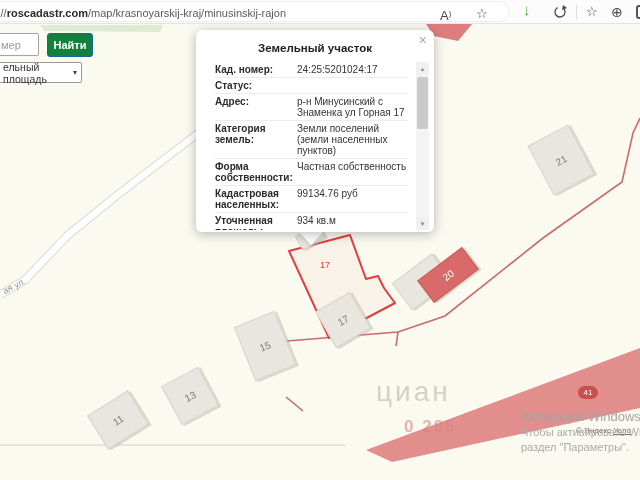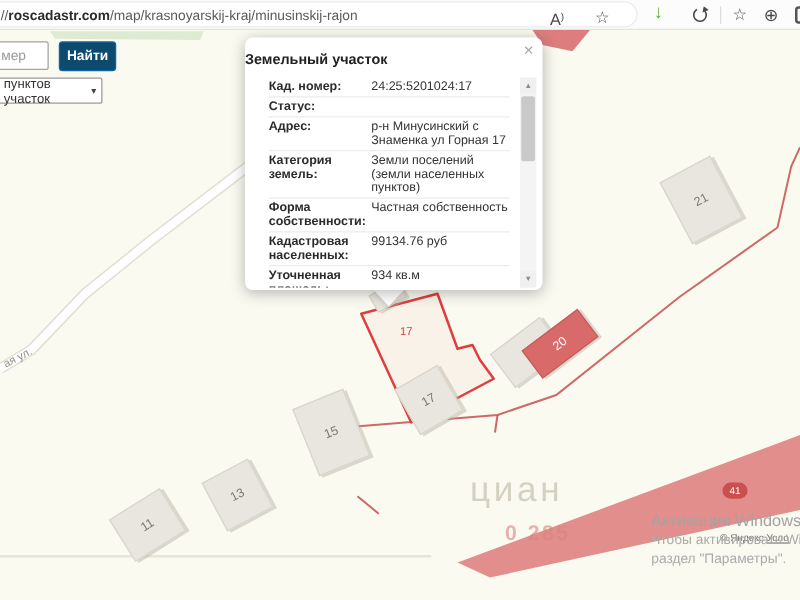--- a/index.html
+++ b/index.html
@@ -42,28 +42,28 @@
   #ycopy { position:absolute; left:576px; top:402px; width:64px; font-size:8px; color:#6f6f6f; white-space:nowrap; overflow:hidden; z-index:7; }
   #ycopy .lnk { text-decoration:underline; }
 
   #activation { position:absolute; left:521px; top:385px; width:122px; overflow:hidden; z-index:8; color:#a3a3a3; }
   #activation .t { font-size:13px; line-height:16px; white-space:nowrap; }
   #activation .s { font-size:11px; line-height:15px; white-space:nowrap; color:#ababab; }
 
   
   #search-input { position:absolute; left:-3px; top:33px; width:42px; height:23px; border:1px solid #a3a3a3; font-size:11px; padding:2px 3px; color:#444; z-index:40; background:#fff; border-radius:2px; }
   #search-input::placeholder { color:#9a9a9a; }
-  #find-btn { position:absolute; left:47px; top:33px; width:46px; height:24px; background:#0c4a6e; border:1px solid #1167a6; border-radius:3px; color:#fff; font-size:11px; font-weight:700; z-index:40; cursor:pointer; }
+  #find-btn { position:absolute; left:47px; top:33px; width:46px; height:24px; background:#15803d; border:1px solid #1167a6; border-radius:3px; color:#fff; font-size:11px; font-weight:700; z-index:40; cursor:pointer; }
   #type-select { position:absolute; left:-2px; top:62px; width:84px; height:21px; background:#fff; border:1px solid #9a9a9a; border-radius:2px; z-index:40; display:flex; align-items:center; font-size:10.5px; color:#333; padding-left:4px; cursor:default; }
   #type-select .caret { margin-left:auto; margin-right:4px; font-size:8px; color:#444; }
 
   
   #popup { position:absolute; left:196px; top:30px; width:238px; height:202px; background:#fff; border-radius:6px; box-shadow:0 2px 12px rgba(0,0,0,0.28); z-index:50; }
   #popup-close { position:absolute; right:7px; top:3px; font-size:14px; color:#a9a9a9; cursor:pointer; line-height:14px; }
-  #popup-title { text-align:left; font-size:11.5px; font-weight:700; color:#222; padding-top:12px; }
+  #popup-title { text-align:center; font-size:11.5px; font-weight:700; color:#222; padding-top:12px; }
   #popup-rows { position:absolute; left:9px; top:32px; width:203px; height:168px; overflow:hidden; }
   .prow { display:grid; grid-template-columns:76px 1fr; column-gap:6px; padding:2px 0; border-bottom:1px solid #ececec; font-size:10px; line-height:11px;margin-left:10px; }
   .prow .lbl { font-weight:700; color:#2b2b2b; }
   .prow .val { color:#333; }
   #popup-scroll { position:absolute; right:5px; top:32px; width:13px; height:168px; background:#f4f4f4; }
   .sarrow { position:absolute; left:0; width:13px; height:13px; background:#f0f0f0; color:#8a8a8a; font-size:6px; display:flex; align-items:center; justify-content:center; cursor:pointer; }
   #sup { top:0; } #sdown { bottom:0; }
   #sthumb { position:absolute; left:1px; top:15px; width:11px; height:52px; background:#c9c9c9; border-radius:2px; cursor:pointer; }
   #popup-tail { position:absolute; left:298px; top:231px; width:0; height:0; border-left:13px solid transparent; border-right:13px solid transparent; border-top:14px solid #fff; z-index:49; filter:drop-shadow(0 2px 2px rgba(0,0,0,0.12)); }
 </style>
@@ -148,21 +148,21 @@
   <div id="activation">
     <div class="t">Активация Windows</div>
     <div class="s">Чтобы активировать Windo</div>
     <div class="s">раздел "Параметры".</div>
   </div>
 </div>
 
 <input id="search-input" type="text" placeholder="мер" style="">
 <button id="find-btn">Найти</button>
 <div id="type-select">
-  <span>пунктов участок</span>
+  <span>ельный площадь</span>
   <span class="caret">▾</span>
 </div>
 
 <div id="popup">
   <span id="popup-close">×</span>
   <div id="popup-title">Земельный участок</div>
   <div id="popup-rows">
     <div class="prow">
         <span class="lbl">Кад. номер:</span>
         <span class="val">24:25:5201024:17</span>

